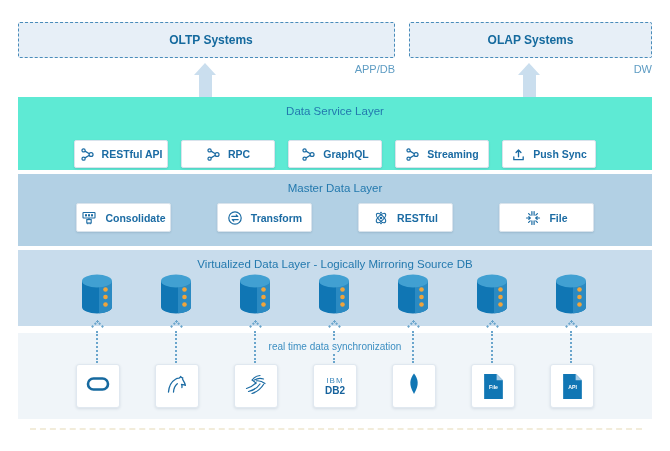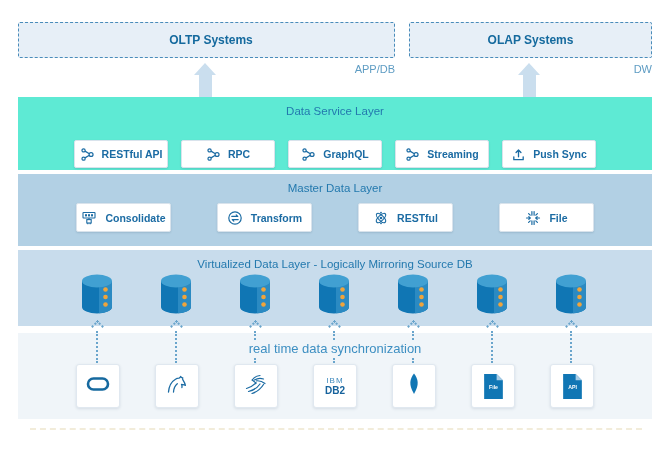--- a/index.html
+++ b/index.html
@@ -48,21 +48,21 @@
 
   
   .dot-line{position:absolute;top:331px;height:32px;width:0;
     border-left:2px dotted #6aa5cc;z-index:1;}
   .dot-head{position:absolute;top:322px;width:7px;height:7px;
     border-left:2px dotted #6aa5cc;border-top:2px dotted #6aa5cc;
     transform:rotate(45deg);z-index:1;}
 
   
   .sync-label{position:absolute;top:341px;left:0;width:100%;text-align:center;
-    font-size:13px;color:#3d8fc2;z-index:3;}
+    font-size:10px;color:#3d8fc2;z-index:3;}
   .sync-label span{background:#f0f5f9;padding:0 8px;position:relative;}
 
   
   .src-card{position:absolute;top:364px;width:42px;height:42px;background:#ffffff;
     border:1px solid #e0e8f0;border-radius:3px;box-shadow:0 1px 3px rgba(30,60,90,.13);
     display:flex;align-items:center;justify-content:center;z-index:2;}
   .ibm-logo{text-align:center;line-height:1;}
   .ibm-top{font-size:8px;font-weight:normal;color:#3c88bd;letter-spacing:1px;}
   .ibm-bot{font-size:10px;font-weight:bold;color:#16629c;margin-top:1px;}
 

